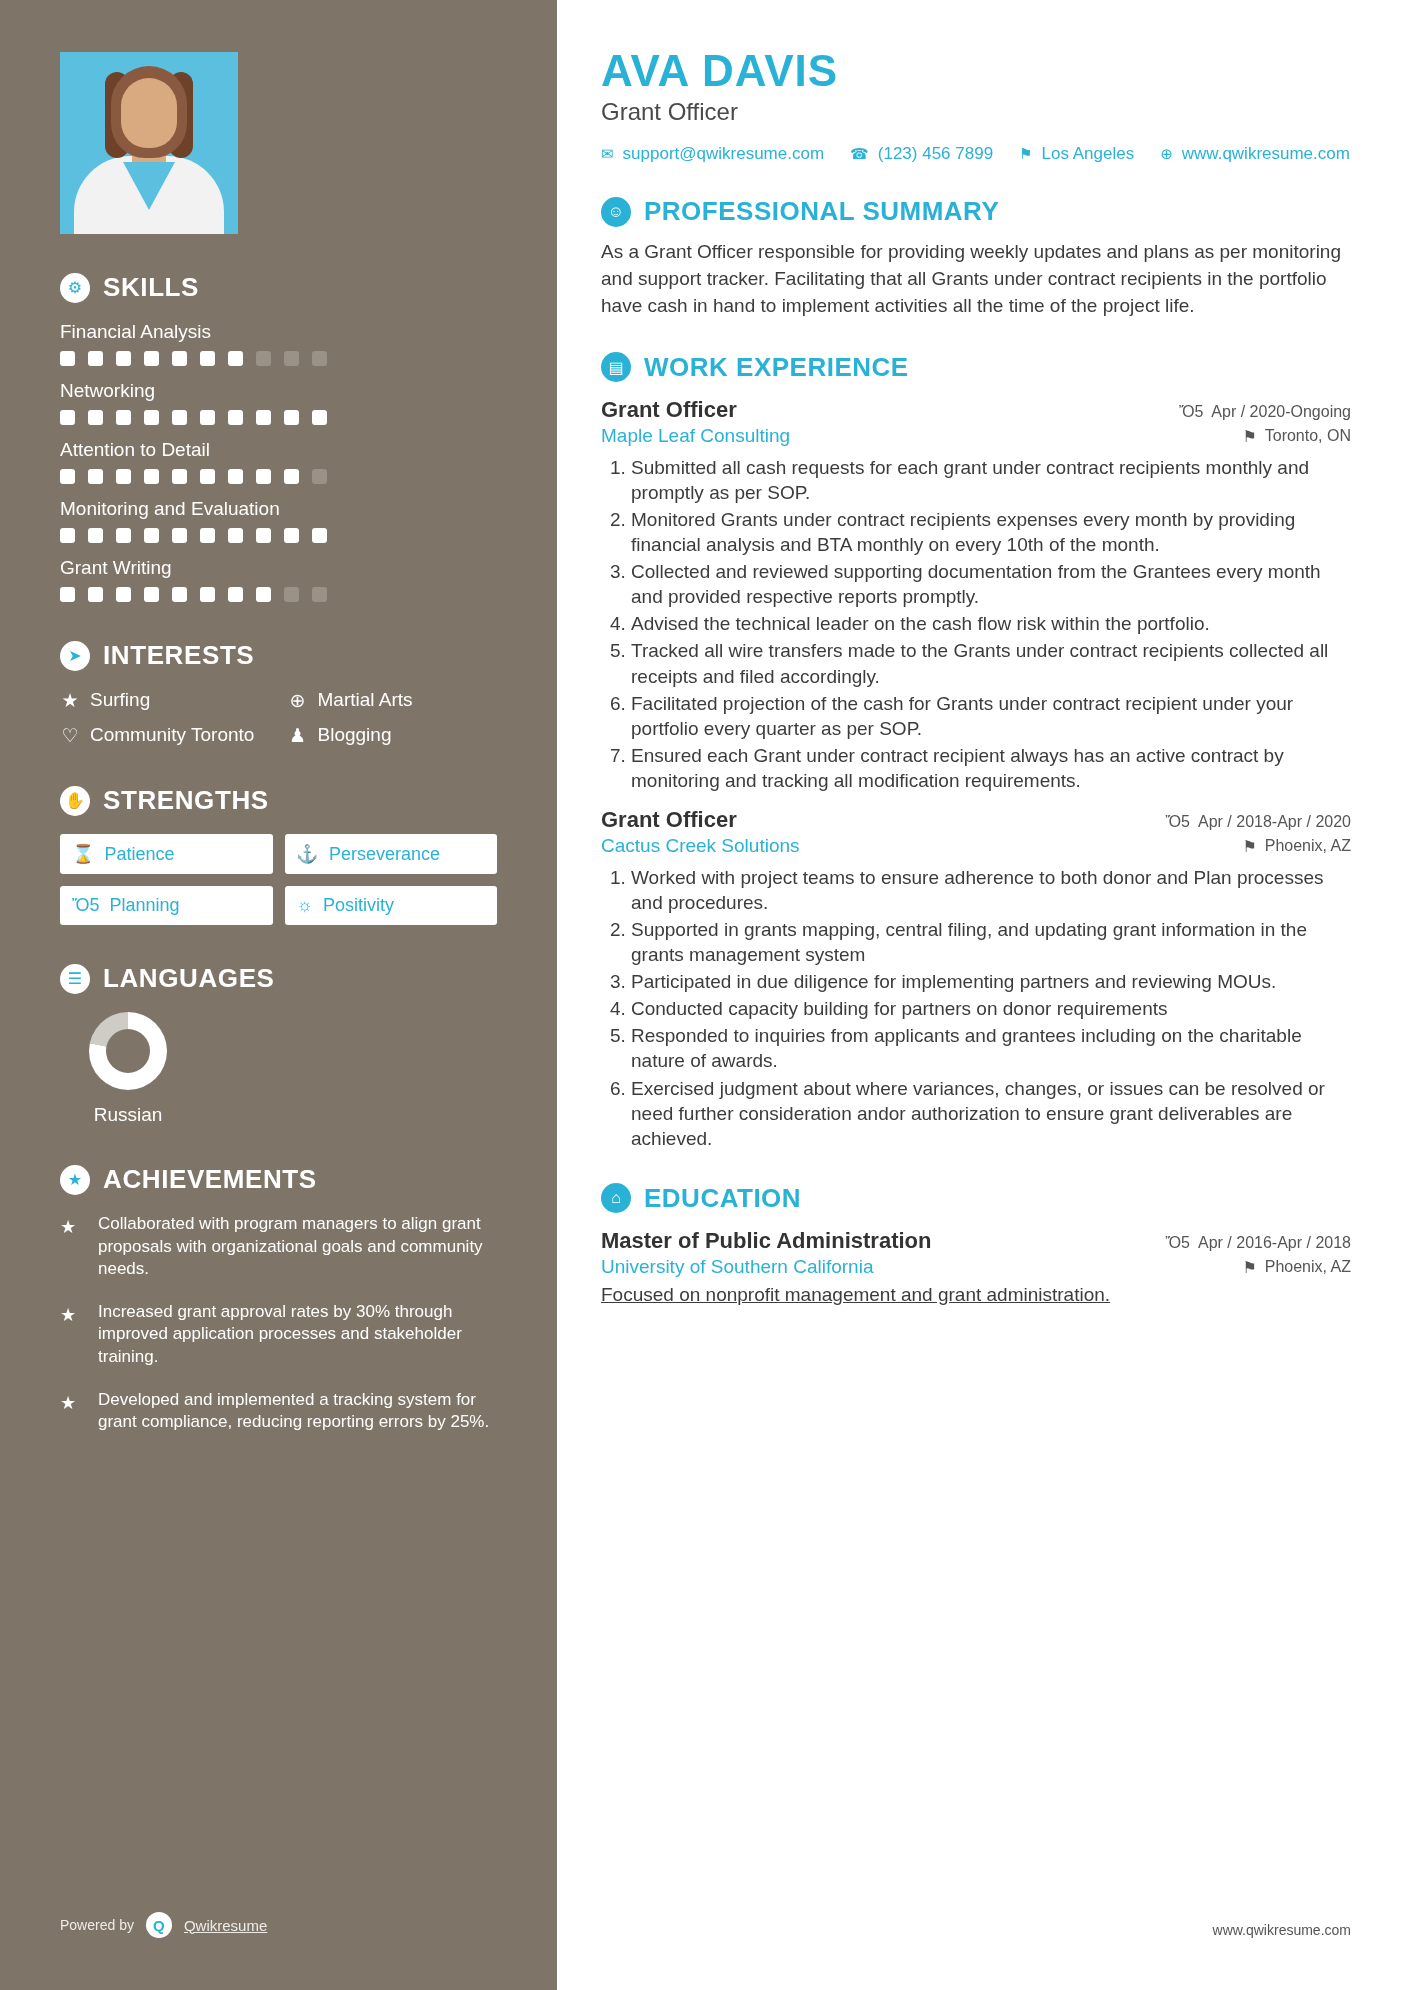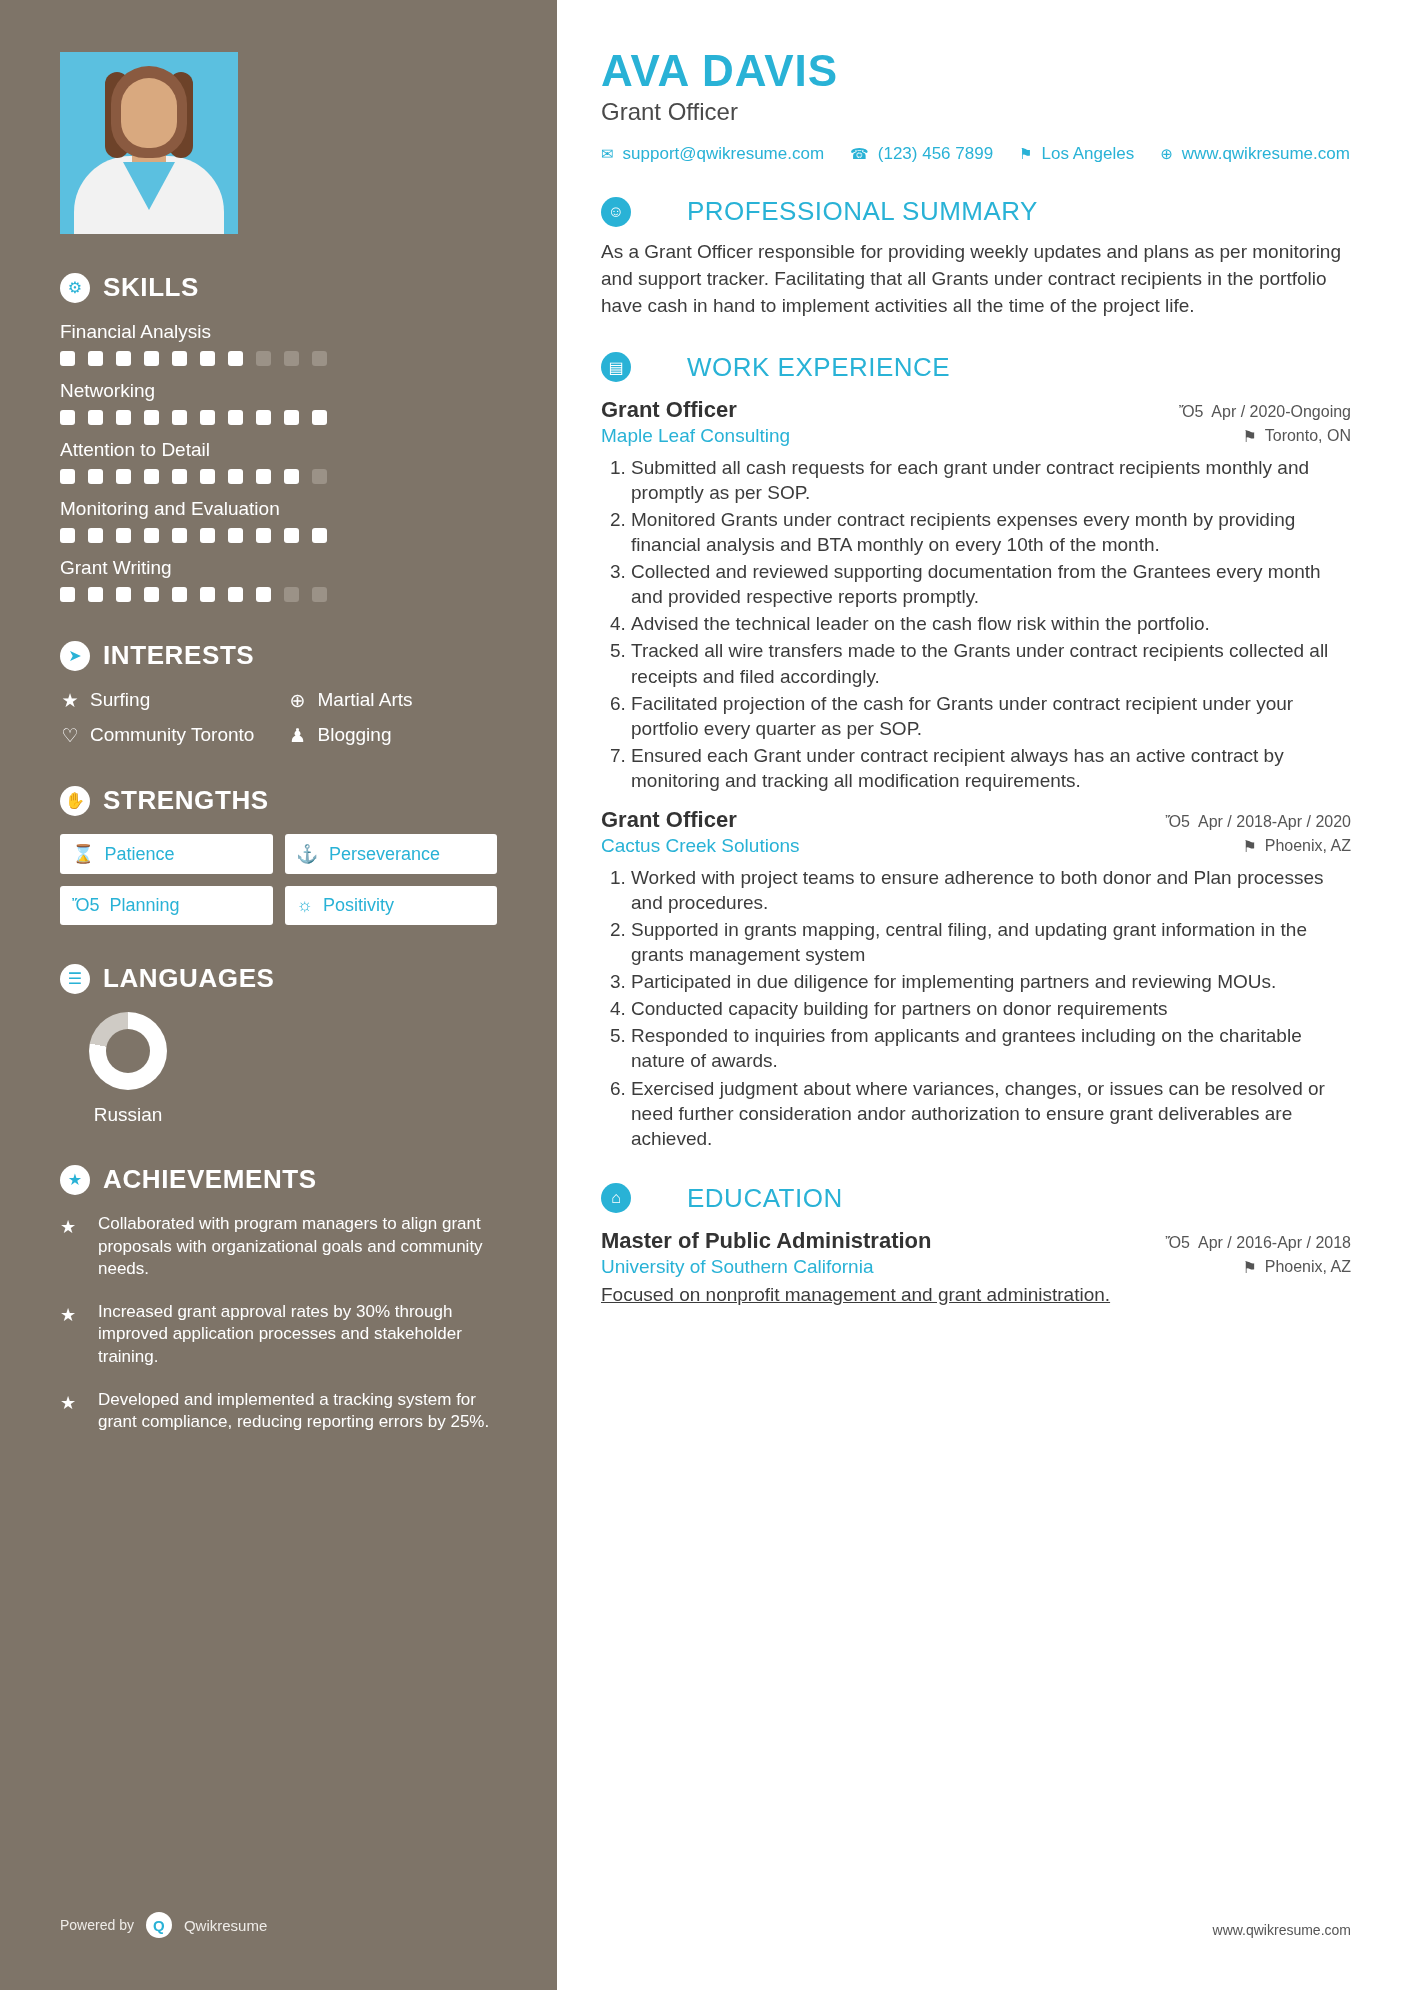--- a/index.html
+++ b/index.html
@@ -106,36 +106,36 @@
   .ach p { font-size: 17px; line-height: 1.33; }
 
   .powered {
     display: flex; align-items: center; gap: 12px;
     position: absolute; bottom: 52px; left: 60px; font-size: 14px; color: #efece8;
   }
   .powered .qlogo {
     width: 26px; height: 26px; border-radius: 50%; background: #fff; color: #29b2d6;
     display: flex; align-items: center; justify-content: center; font-weight: bold; font-size: 15px;
   }
-  .powered .qname { font-size: 15px; }
+  .powered .qname { text-decoration: underline; font-size: 15px; }
 
   
   .main { flex: 1; padding: 46px 56px 0 44px; position: relative; }
   .name { font-size: 44px; font-weight: bold; color: #29b2d6; letter-spacing: 1px; }
   .role { font-size: 24px; color: #4a4a4a; margin-top: 2px; }
   .contact-row { display: flex; flex-wrap: wrap; gap: 10px 26px; margin-top: 18px; align-items: center;}
   .contact { display: flex; align-items: center; gap: 9px; font-size: 17px; color: #29b2d6; }
   .contact .ic { color: #29b2d6; font-size: 15px; }
 
   .sec-head { display: flex; align-items: center; gap: 13px; margin: 32px 0 12px; }
   .sec-head .badge {
     width: 30px; height: 30px; border-radius: 50%; background: #29b2d6; color: #fff;
     display: flex; align-items: center; justify-content: center; font-size: 16px; flex: 0 0 30px;
   }
-  .sec-head h2 { font-size: 26px; font-weight: normal; color: #29b2d6; letter-spacing: .5px; margin-left: 43px; }
+  .sec-head h2 { font-size: 26px; font-weight: bold; color: #29b2d6; letter-spacing: .5px; }
   .summary { font-size: 19px; line-height: 1.42; color: #3c3c3c; }
 
   .job { margin-top: 14px; }
   .job-top { display: flex; justify-content: space-between; align-items: baseline; }
   .job-title { font-size: 22px; font-weight: bold; color: #333; }
   .job-meta { font-size: 16px; color: #555; display: flex; align-items: center; gap: 8px; }
   .job-sub { display: flex; justify-content: space-between; align-items: baseline; margin-top: 2px;}
   .company { font-size: 19px; color: #29b2d6; }
   ol.bullets { margin: 8px 0 0 30px; }
   ol.bullets li { font-size: 19px; line-height: 1.32; color: #3c3c3c; margin-bottom: 2px; }

